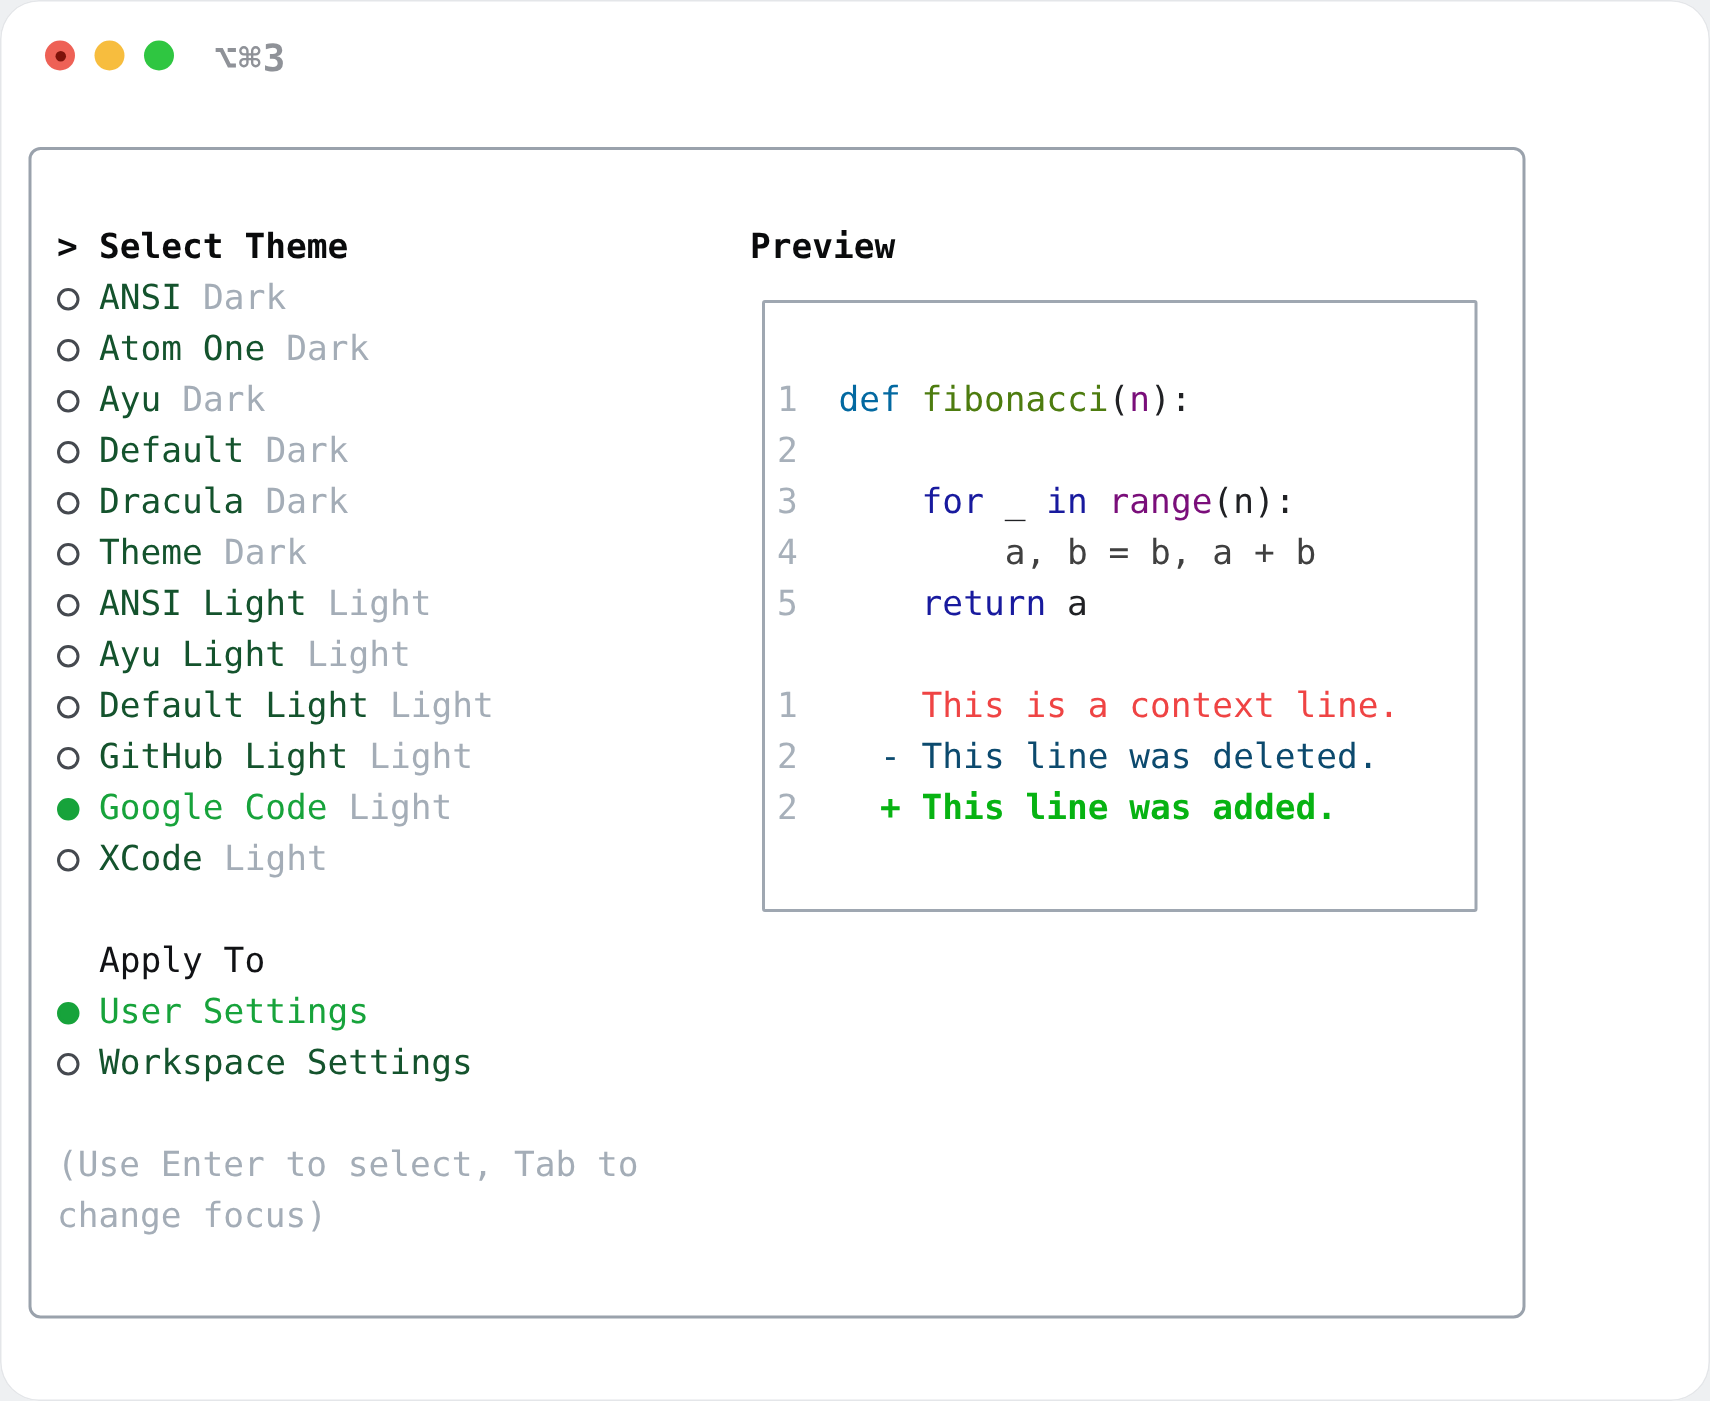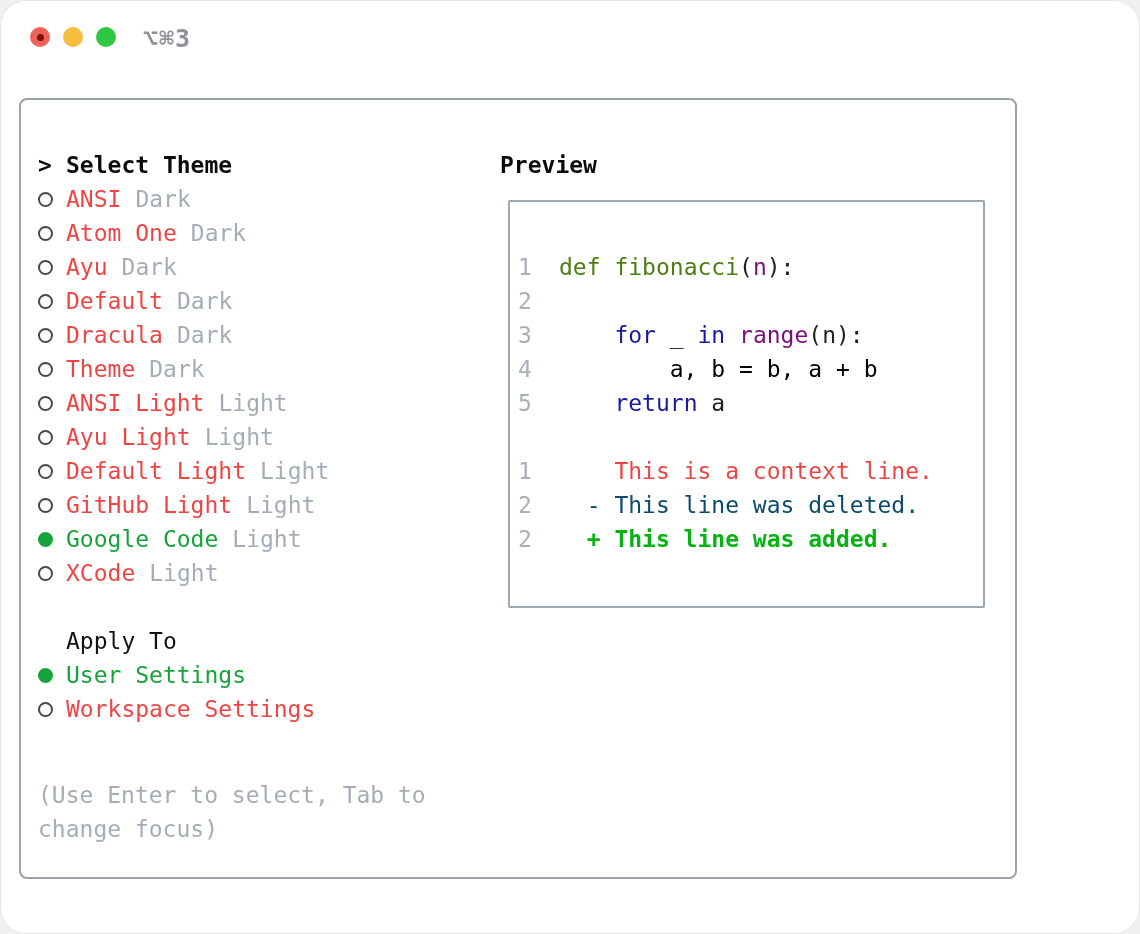--- a/index.html
+++ b/index.html
@@ -31,25 +31,25 @@
   .row { display: flex; align-items: center; height: 34px; font-size: 23px; }
   .left-panel { position: absolute; left: 17px; top: 48px; width: 440px; }
   .bullet {
     box-sizing: border-box; flex: 0 0 auto; width: 15px; height: 15px;
     border: 2px solid #45494f; border-radius: 50%; margin-right: 13px;
   }
   .bullet.sel { background: #17a33b; border-color: #17a33b; }
   .bullet.spacer { border-color: transparent; background: transparent; }
   .prompt { flex: 0 0 auto; width: 15px; margin-right: 13px; font-weight: bold; color: #0a0b0c; }
   .hdr { font-weight: bold; color: #0a0b0c; white-space: pre; }
-  .item-name { color: #ef4444; white-space: pre; }
+  .item-name { color: #14532d; white-space: pre; }
   .item-name.sel { color: #17a33b; }
   .variant { color: #a4adb7; margin-left: 14px; white-space: pre; }
   .apply-hdr { color: #111215; white-space: pre; }
-  .help { margin-top: 52px; color: #a4adb7; }
+  .help { margin-top: 34px; color: #a4adb7; }
   .help .row { height: 34px; }
   
   .preview-title { position: absolute; left: 479px; top: 48px; }
   .preview-box {
     position: absolute; left: 487px; top: 100px; width: 477px; height: 408px;
     box-sizing: border-box; border: 2px solid #9fa7b1; border-radius: 2px;
     padding: 48px 0 0 8px; overflow: hidden;
   }
   .pline { display: flex; height: 34px; font-size: 23px; line-height: 34px; }
   .lno { flex: 0 0 auto; width: 41px; white-space: pre; color: #a7b0ba; }
@@ -156,32 +156,32 @@
           <div class="row">change focus)</div>
         </div>
     </div>
 
     <div class="preview-title row hdr">Preview</div>
 
     <div class="preview-box">
       <div id="preview-lines">
           <div class="pline">
             <span class="lno" style="color: rgb(167, 176, 186);">1</span>
-            <span class="code"><span style="color: #4d7c0f;">def </span><span style="color: #4d7c0f;">fibonacci</span><span style="color: rgb(32, 33, 36);">(</span><span style="color: rgb(122, 14, 122);">n</span><span style="color: rgb(32, 33, 36);">):</span></span>
+            <span class="code"><span style="color: #0369a1;">def </span><span style="color: #4d7c0f;">fibonacci</span><span style="color: rgb(32, 33, 36);">(</span><span style="color: rgb(122, 14, 122);">n</span><span style="color: rgb(32, 33, 36);">):</span></span>
           </div>
           <div class="pline">
             <span class="lno" style="color: rgb(167, 176, 186);">2</span>
           </div>
           <div class="pline">
             <span class="lno" style="color: rgb(167, 176, 186);">3</span>
             <span class="code"><span style="color: rgb(32, 33, 36);">    </span><span style="color: rgb(24, 26, 158);">for</span><span style="color: rgb(32, 33, 36);"> _ </span><span style="color: rgb(24, 26, 158);">in</span><span style="color: rgb(32, 33, 36);"> </span><span style="color: rgb(122, 14, 122);">range</span><span style="color: rgb(32, 33, 36);">(n):</span></span>
           </div>
           <div class="pline">
             <span class="lno" style="color: rgb(167, 176, 186);">4</span>
-            <span class="code"><span style="color: #000000;">        a, b = b, a + b</span></span>
+            <span class="code"><span style="color: #404040;">        a, b = b, a + b</span></span>
           </div>
           <div class="pline">
             <span class="lno" style="color: rgb(167, 176, 186);">5</span>
             <span class="code"><span style="color: rgb(32, 33, 36);">    </span><span style="color: rgb(24, 26, 158);">return</span><span style="color: rgb(32, 33, 36);"> a</span></span>
           </div>
           <div class="pline">
             <span class="lno" style="color: rgb(167, 176, 186);"></span>
             <span class="code"></span>
           </div>
           <div class="pline">

